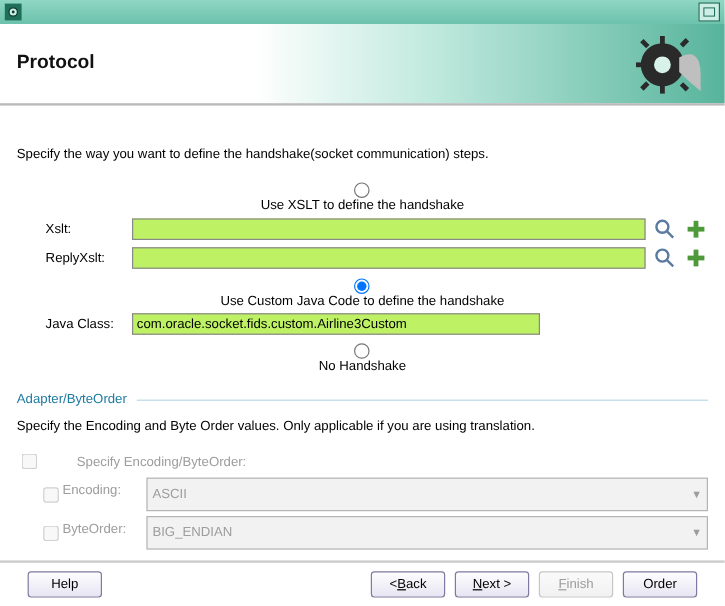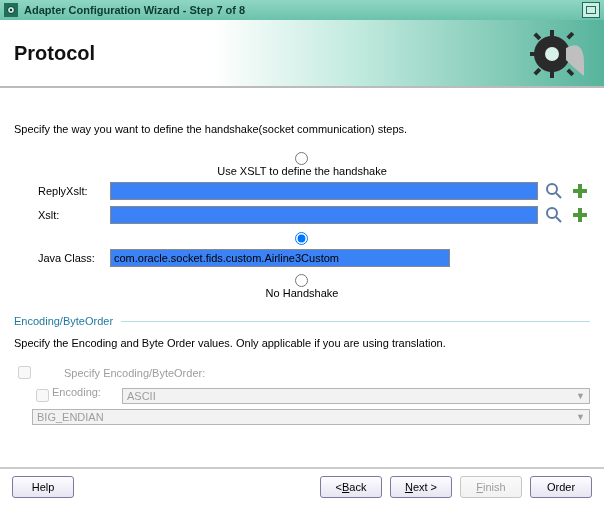--- a/index.html
+++ b/index.html
@@ -46,21 +46,21 @@
     height: 68px;
     background: linear-gradient(90deg, #ffffff 0%, #ffffff 35%, #bfe9dd 60%, #57b49c 100%);
     position: relative;
     border-bottom: 2px solid #bbb;
     display:flex; align-items:center;
     padding-left: 14px;
     box-sizing:border-box;
     overflow:hidden;
   }
   .banner h1 {
-    font-size: 20px;
+    font-size: 16px;
     font-weight: bold;
     margin:0;
     color:#111;
   }
   .banner .gear {
     position:absolute; right:20px; top:4px;
     width:60px; height:60px;
   }
 
   .content {
@@ -83,21 +83,21 @@
     margin: 4px 0 4px 24px;
   }
   .field-row .lbl {
     width: 72px;
     text-align:left;
   }
   .field-row input.text {
     flex:1;
     height:18px;
     border:1px solid #888;
-    background:#3b82f6;
+    background:#bef264;
     font-family:inherit;
     font-size:11px;
     padding:1px 3px;
     box-sizing:border-box;
   }
   .field-row input.text.wide { flex:1; }
   .iconbtn {
     width:20px; height:20px;
     margin-left:6px;
     display:inline-flex; align-items:center; justify-content:center;
@@ -125,40 +125,40 @@
   }
   .chk-row input[type=checkbox] { margin-right:6px; }
 
   .combo-row {
     display:flex; align-items:center;
     margin:4px 0 4px 18px;
   }
   .combo-row .clbl { display:flex; width:90px; }
   .combo {
     flex:1;
-    height:16px;
+    height:28px;
     border:1px solid #b5b5b5;
     background:#f2f2f2;
     display:flex; align-items:center; justify-content:space-between;
     padding:0 4px;
     box-sizing:border-box;
     color:#9d9d9d;
   }
   .combo .arrow {
     font-size:9px; color:#9d9d9d;
   }
 
   .footer {
     position:absolute;
     left:0; right:0; bottom:0;
     border-top:2px solid #ccc;
     height:38px;
     display:flex;
     align-items:center;
-    padding:0 12px;
+    padding:0 23px;
     box-sizing:border-box;
   }
   .footer .fspacer { flex:1; }
   .btn {
     height:22px;
     min-width:62px;
     border:1px solid #7d7aa0;
     background: linear-gradient(#fdfdff, #e7e5f2);
     border-radius:3px;
     font-family:inherit;
@@ -181,21 +181,20 @@
 <body>
 
 <div class="window">
   <div class="titlebar">
     <span class="sysicon">
       <svg viewBox="0 0 10 10">
           <circle cx="5" cy="5" r="3.5" fill="#cdeee4" stroke="#0d3b2f" stroke-width="1"></circle>
           <circle cx="5" cy="5" r="1.2" fill="#0d3b2f"></circle>
         </svg>
     </span>
-    <span>Adapter Configuration Wizard - Step 7 of 8</span>
     <span class="spacer"></span>
     <span class="winbtn">
       <svg width="10" height="8" viewBox="0 0 10 8">
           <rect x="0.5" y="0.5" width="9" height="7" fill="none" stroke="#1f6f59"></rect>
         </svg>
     </span>
   </div>
 
   <div class="banner">
     <h1>Protocol</h1>
@@ -217,87 +216,92 @@
   </div>
 
   <div class="content">
     <div class="instr">Specify the way you want to define the handshake(socket communication) steps.</div>
 
     <div class="radio-row">
       <input type="radio" name="hs" style="">
       <span>Use XSLT to define the handshake</span>
     </div>
     <div class="field-row">
+      <span class="lbl">Xslt:</span>
+      <input class="text wide" type="text" value="" style="">
+      <span class="iconbtn">
+        <svg width="18" height="18" viewBox="0 0 18 18">
+            <circle cx="7" cy="7" r="5" fill="none" stroke="#5b7aa0" stroke-width="2"></circle>
+            <line x1="11" y1="11" x2="16" y2="16" stroke="#5b7aa0" stroke-width="2"></line>
+          </svg>
+      </span>
+      <span class="iconbtn">
+        <svg width="18" height="18" viewBox="0 0 18 18">
+            <rect x="7" y="2" width="4" height="14" fill="#4e9a3a"></rect>
+            <rect x="2" y="7" width="14" height="4" fill="#4e9a3a"></rect>
+          </svg>
+      </span>
+    </div>
+    <div class="field-row">
       <span class="lbl">ReplyXslt:</span>
       <input class="text wide" type="text" value="" style="">
       <span class="iconbtn">
         <svg width="18" height="18" viewBox="0 0 18 18">
             <circle cx="7" cy="7" r="5" fill="none" stroke="#5b7aa0" stroke-width="2"></circle>
             <line x1="11" y1="11" x2="16" y2="16" stroke="#5b7aa0" stroke-width="2"></line>
           </svg>
       </span>
       <span class="iconbtn">
         <svg width="18" height="18" viewBox="0 0 18 18">
             <rect x="7" y="2" width="4" height="14" fill="#4e9a3a"></rect>
             <rect x="2" y="7" width="14" height="4" fill="#4e9a3a"></rect>
           </svg>
       </span>
     </div>
-    <div class="field-row">
-      <span class="lbl">Xslt:</span>
-      <input class="text wide" type="text" value="" style="">
-      <span class="iconbtn">
-        <svg width="18" height="18" viewBox="0 0 18 18">
-            <circle cx="7" cy="7" r="5" fill="none" stroke="#5b7aa0" stroke-width="2"></circle>
-            <line x1="11" y1="11" x2="16" y2="16" stroke="#5b7aa0" stroke-width="2"></line>
-          </svg>
-      </span>
-      <span class="iconbtn">
-        <svg width="18" height="18" viewBox="0 0 18 18">
-            <rect x="7" y="2" width="4" height="14" fill="#4e9a3a"></rect>
-            <rect x="2" y="7" width="14" height="4" fill="#4e9a3a"></rect>
-          </svg>
-      </span>
-    </div>
 
     <div class="radio-row">
       <input type="radio" name="hs" checked="" style="">
+      <span>Use Custom Java Code to define the handshake</span>
     </div>
     <div class="field-row java-row">
       <span class="lbl">Java Class:</span>
       <input class="text" type="text" value="com.oracle.socket.fids.custom.Airline3Custom" style="">
     </div>
 
     <div class="radio-row">
       <input type="radio" name="hs" style="">
       <span>No Handshake</span>
     </div>
 
     <div class="section-label">
-      <span>Encoding/ByteOrder</span>
+      <span>Adapter/ByteOrder</span>
       <span class="line"></span>
     </div>
     <div class="instr" style="margin-top:2px;">Specify the Encoding and Byte Order values. Only applicable if you are using translation.</div>
 
     <div class="chk-row disabled">
       <input type="checkbox" disabled="" style="">
       <span>Specify Encoding/ByteOrder:</span>
     </div>
 
     <div class="combo-row disabled">
       <span class="clbl">
         <input type="checkbox" disabled="" style="">
         <span>Encoding:</span>
       </span>
       <div class="combo">
         <span>ASCII</span>
         <span class="arrow">▼</span>
       </div>
     </div>
     <div class="combo-row disabled">
+      <span class="clbl">
+        <input type="checkbox" disabled="" style="">
+        <span>ByteOrder:</span>
+      </span>
       <div class="combo">
         <span>BIG_ENDIAN</span>
         <span class="arrow">▼</span>
       </div>
     </div>
   </div>
 
   <div class="footer">
     <button class="btn">Help</button>
     <span class="fspacer"></span>

